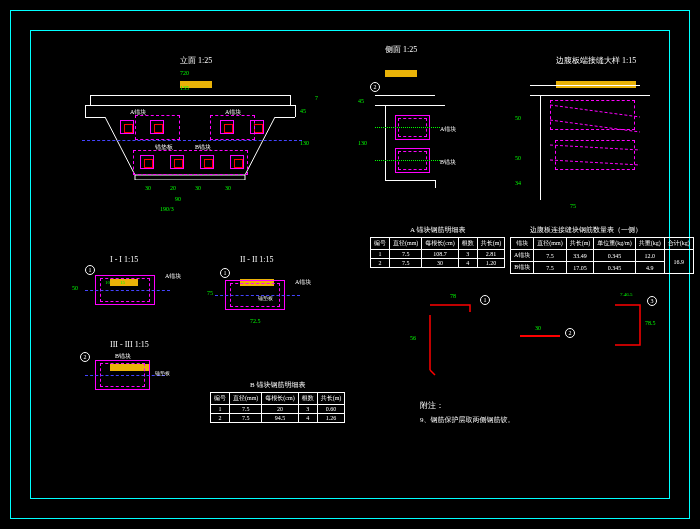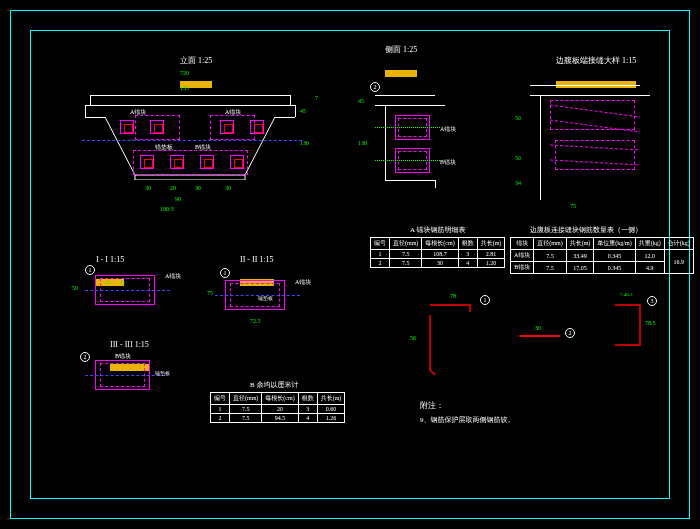--- a/index.html
+++ b/index.html
@@ -108,21 +108,21 @@
 <line x1="5" y1="25" x2="95" y2="37" stroke="#f0f" stroke-dasharray="3,2"></line>
 <line x1="5" y1="50" x2="95" y2="55" stroke="#f0f" stroke-dasharray="3,2"></line>
 <line x1="5" y1="65" x2="95" y2="70" stroke="#f0f" stroke-dasharray="3,2"></line>
 </svg>
 <div class="dim" style="left:515px;top:115px">50</div>
 <div class="dim" style="left:515px;top:155px">50</div>
 <div class="dim" style="left:515px;top:180px">34</div>
 <div class="dim" style="left:570px;top:203px">75</div>
 </div>
 
-<div class="title underline" style="left:96px;top:255px">I - I  1:15</div>
+<div class="title underline" style="left:110px;top:255px">I - I  1:15</div>
 <div>
 <div class="magenta" style="left:95px;top:275px;width:60px;height:30px"></div>
 <div class="rebar" style="left:100px;top:278px;width:50px;height:24px"></div>
 <div class="blue-dash" style="left:85px;top:290px;width:85px"></div>
 <div class="circ" style="left:85px;top:265px">1</div>
 <div class="dim" style="left:72px;top:285px">50</div>
 <div class="dim" style="left:105px;top:280px;font-size:5px">10</div>
 <div class="dim" style="left:120px;top:280px;font-size:5px">15</div>
 <span style="position:absolute;left:165px;top:272px;font-size:6px">A锚块</span>
 </div>
@@ -224,21 +224,21 @@
 <tr>
         <td>B锚块</td>
         <td>7.5</td>
         <td>17.05</td>
         <td>0.345</td>
         <td>4.9</td>
       </tr>
 </tbody>
   </table>
 
-<div class="title" style="left:250px;top:380px;font-size:7px">B 余均以厘米计</div>
+<div class="title" style="left:250px;top:380px;font-size:7px">B 锚块钢筋明细表</div>
 <table class="tbl" style="left:210px;top:392px">
 <tbody>
       <tr>
         <th>编号</th>
         <th>直径(mm)</th>
         <th>每根长(cm)</th>
         <th>根数</th>
         <th>共长(m)</th>
       </tr>
 <tr>

